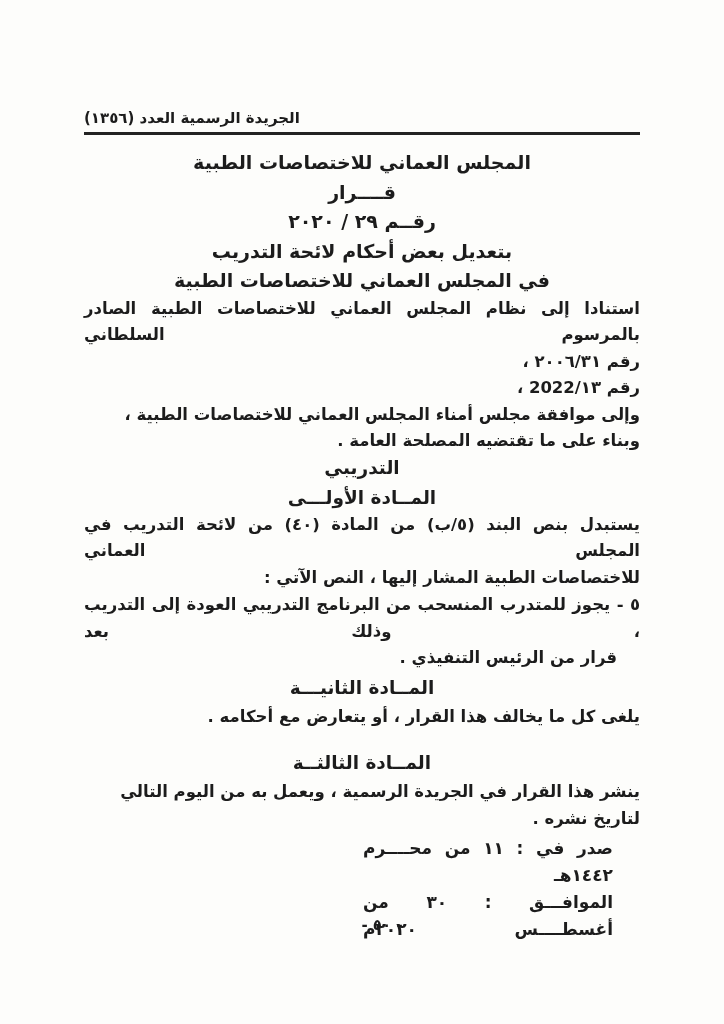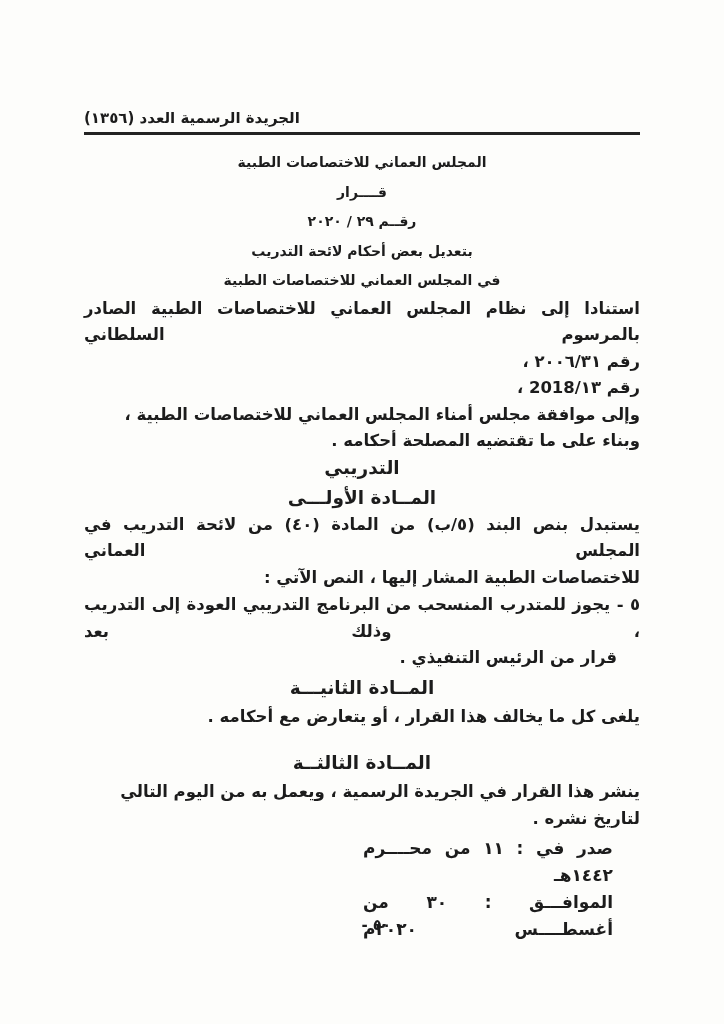--- a/index.html
+++ b/index.html
@@ -11,21 +11,21 @@
     font-family:"DejaVu Sans",sans-serif;
     font-weight:700;
     color:#1c1c1c;
     box-sizing:border-box;
     padding:0 84px;
     overflow:hidden;
   }
   .gz-header{margin-top:106px;font-size:15px;line-height:24px;text-align:left;}
   .rule{border-bottom:3px solid #232323;margin-top:2px;}
   .title-block{margin-top:13px;text-align:center;}
-  .title-line{font-size:14px;line-height:29.5px;}
+  .title-line{font-size:19px;line-height:29.5px;}
   .preamble{margin-top:0;}
   .body-line{font-size:16.5px;line-height:26.5px;}
   .just{text-align:justify;text-align-last:justify;}
   .start{text-align:right;}
   .center-head{text-align:center;font-size:18.5px;line-height:25px;}
   .decree{margin-top:0;}
   .art-head1{margin-top:5px;}
   .article1 .body-line{line-height:26.8px;}
   .article1{margin-top:2px;}
   .hang{padding-right:23px;box-sizing:border-box;}
@@ -50,23 +50,23 @@
     <div class="title-line">المجلس العماني للاختصاصات الطبية</div>
     <div class="title-line">قــــرار</div>
     <div class="title-line">رقــم ٢٩ / ٢٠٢٠</div>
     <div class="title-line">بتعديل بعض أحكام لائحة التدريب</div>
     <div class="title-line">في المجلس العماني للاختصاصات الطبية</div>
   </div>
 
   <div class="preamble">
     <div class="body-line just">استنادا إلى نظام المجلس العماني للاختصاصات الطبية الصادر بالمرسوم السلطاني</div>
     <div class="body-line start">رقم ٢٠٠٦/٣١ ،</div>
-    <div class="body-line start">رقم 2018/١٣ ،</div>
+    <div class="body-line start">رقم 2022/١٣ ،</div>
     <div class="body-line start">وإلى موافقة مجلس أمناء المجلس العماني للاختصاصات الطبية ،</div>
-    <div class="body-line start">وبناء على ما تقتضيه المصلحة أحكامه .</div>
+    <div class="body-line start">وبناء على ما تقتضيه المصلحة العامة .</div>
   </div>
 
   <div class="center-head decree">التدريبي</div>
 
   <div class="center-head art-head1">المــادة الأولـــى</div>
   <div class="article1">
     <div class="body-line just">يستبدل بنص البند (٥/ب) من المادة (٤٠) من لائحة التدريب في المجلس العماني</div>
     <div class="body-line start">للاختصاصات الطبية المشار إليها ، النص الآتي :</div>
     <div class="body-line just">٥ - يجوز للمتدرب المنسحب من البرنامج التدريبي العودة إلى التدريب ، وذلك بعد</div>
     <div class="body-line start hang">قرار من الرئيس التنفيذي .</div>

